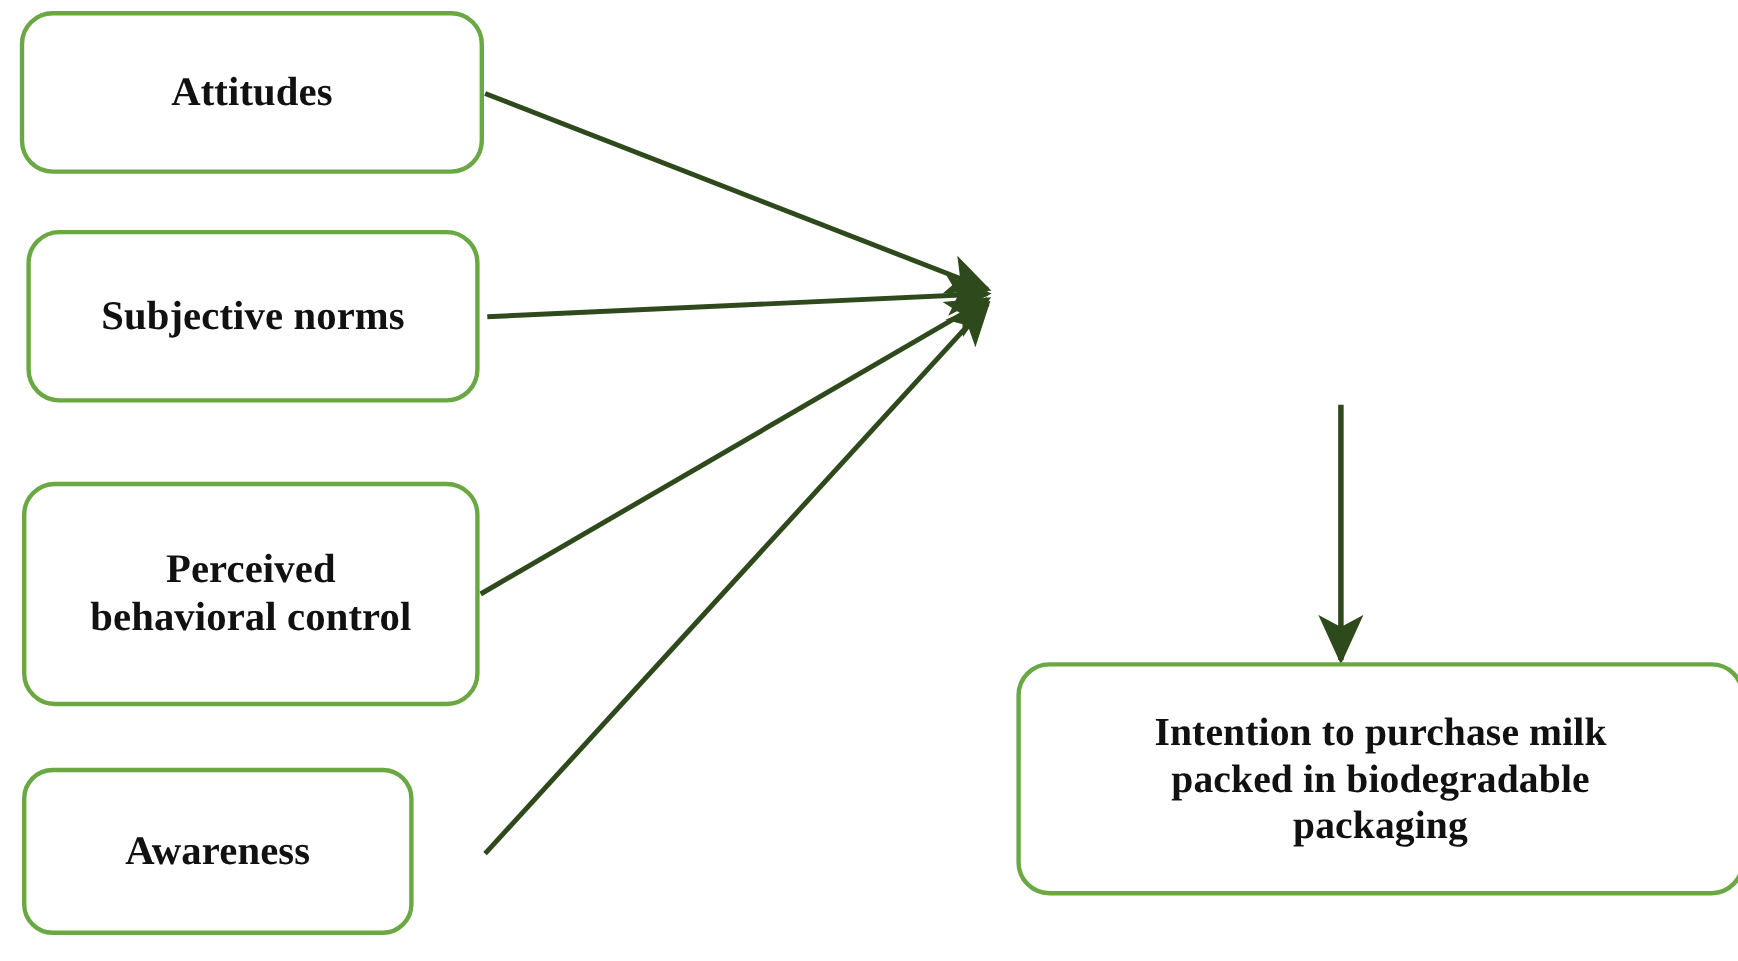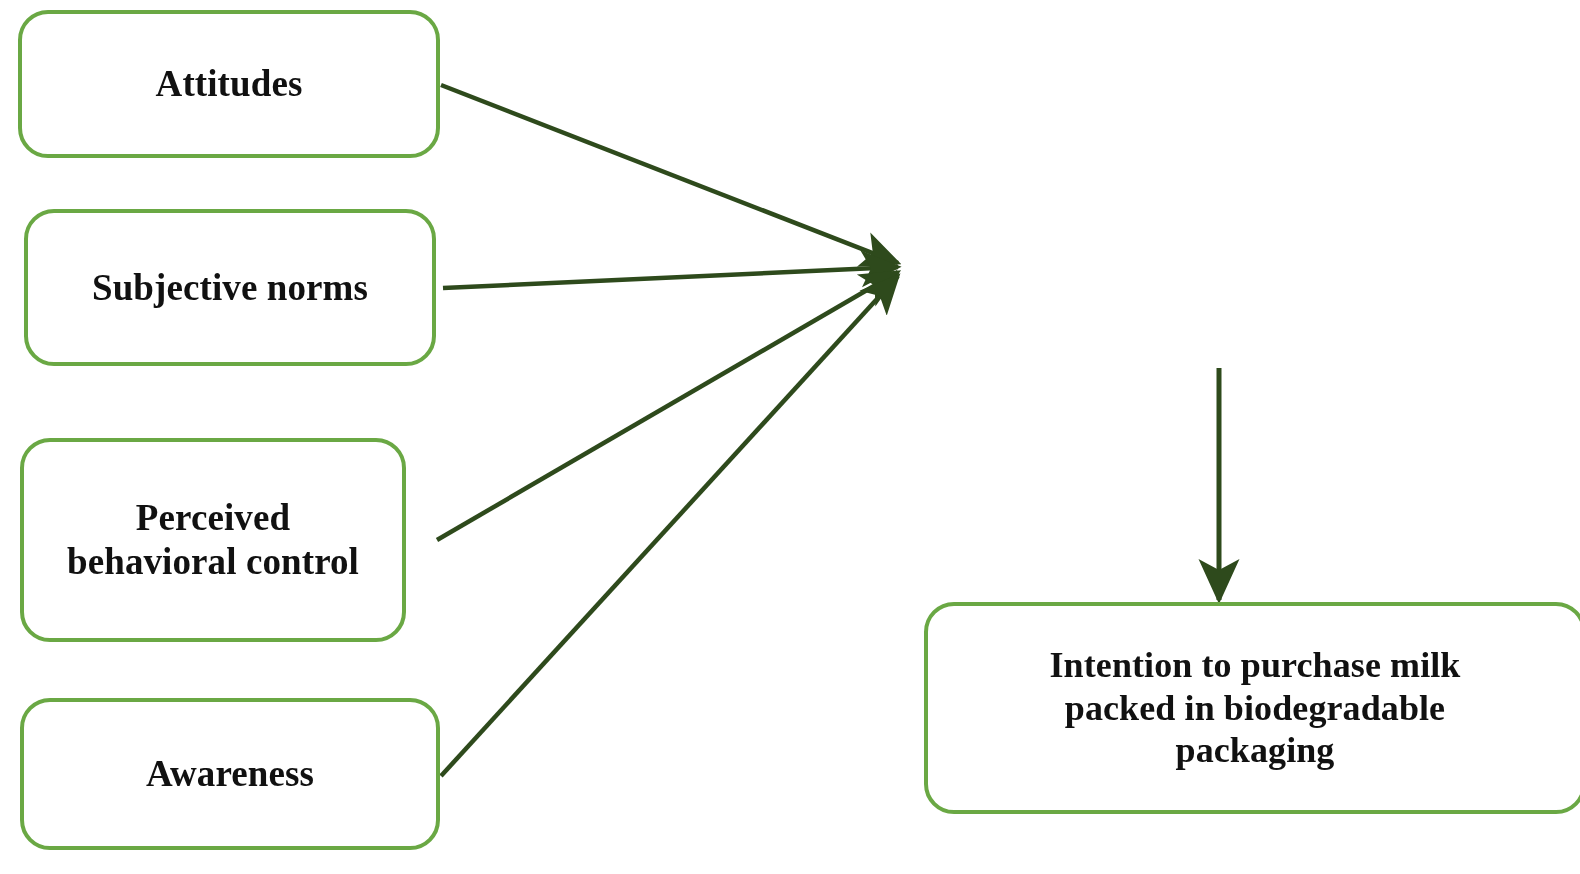--- a/index.html
+++ b/index.html
@@ -40,22 +40,22 @@
     display: block;
     line-height: 1.18;
     font-weight: 700;
     letter-spacing: 0.1px;
     white-space: pre-line;
     padding: 0 14px;
   }
   
   #node-attitudes      { left: 18px;  top: 10px;  width: 422px; height: 148px; }
   #node-subjective     { left: 24px;  top: 209px; width: 412px; height: 157px; }
-  #node-perceived      { left: 20px;  top: 438px; width: 386px; height: 204px; }
-  #node-awareness      { left: 20px;  top: 698px; width: 420px; height: 152px; }
+  #node-perceived      { left: 20px;  top: 438px; width: 416px; height: 204px; }
+  #node-awareness      { left: 20px;  top: 698px; width: 356px; height: 152px; border-radius: 28px; }
 
   
   #node-intention-food { left: 900px; top: 159px; width: 662px; height: 211px; }
   #node-intention-milk { left: 924px; top: 602px; width: 662px; height: 212px; }
 
   #node-attitudes .node-label,
   #node-subjective .node-label,
   #node-perceived .node-label,
   #node-awareness .node-label { font-size: 37px; }
 

